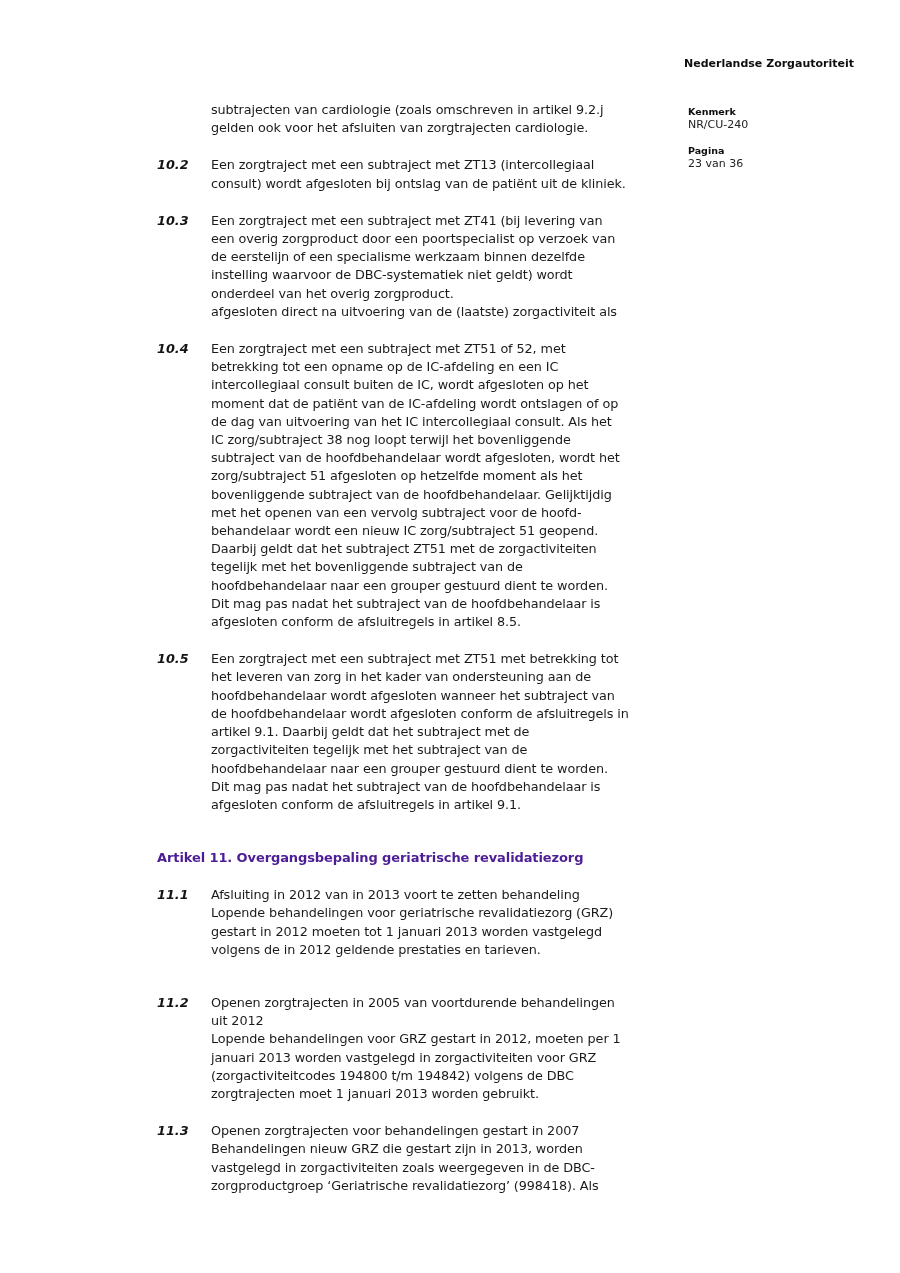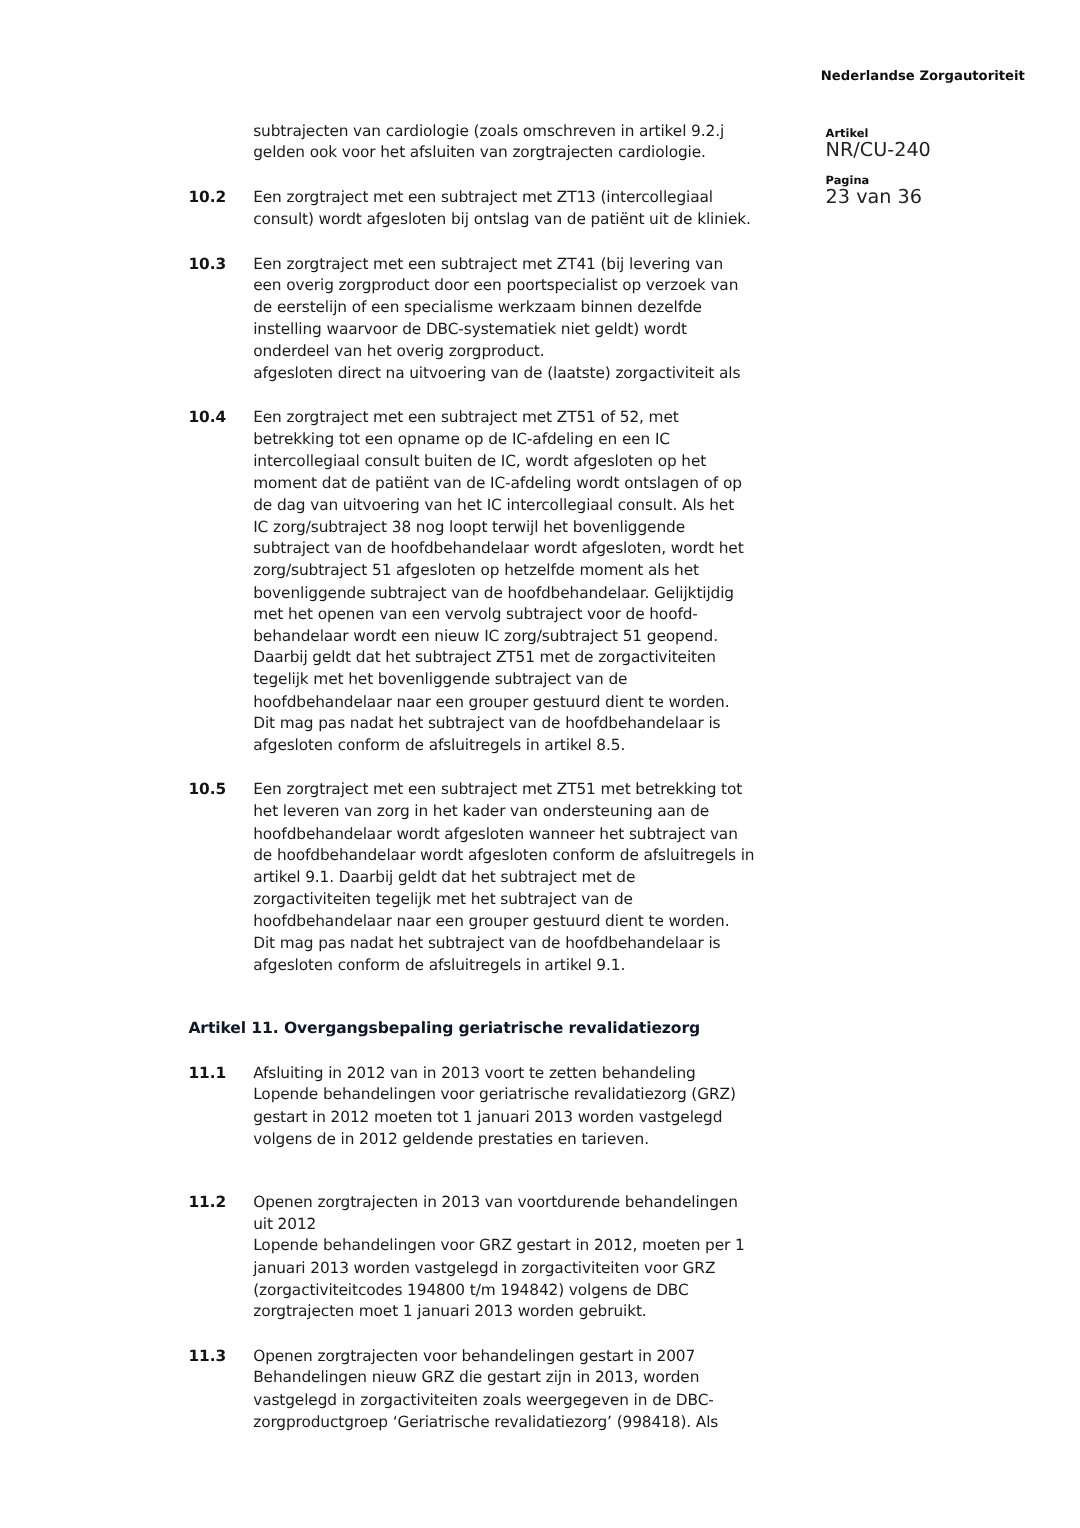--- a/index.html
+++ b/index.html
@@ -27,67 +27,68 @@
     top: 105px;
     width: 180px;
   }
   .meta .meta-label {
     font-size: 9.5px;
     font-weight: bold;
     color: #0e0e0e;
     line-height: 13px;
   }
   .meta .meta-value {
-    font-size: 16px;
+    font-size: 11px;
     color: #222;
     line-height: 14px;
     margin-bottom: 12px;
   }
   .doc {
     position: absolute;
     left: 157px;
     top: 101px;
     width: 520px;
   }
   .block { display: flex; }
   .block + .block { margin-top: 19px; }
   .block.gap-lg { margin-top: 35px; }
   .num {
     flex: 0 0 54px;
     width: 54px;
     font-size: 12.8px;
     font-weight: bold;
     line-height: 18.2px;
     color: #141414;
+    font-style: italic;
   }
   .txt { font-size: 12.8px; }
   .line {
     line-height: 18.2px;
     white-space: nowrap;
     letter-spacing: -0.1px;
   }
   .heading-block {
     font-size: 13px;
     font-weight: bold;
     line-height: 18px;
-    color: #0f172a;
+    color: #4c1d95;
     white-space: nowrap;
     letter-spacing: -0.1px;
     text-align: right;
   }
 </style>
 </head>
 <body>
 
 <div class="page">
 
   <div class="org-name">Nederlandse Zorgautoriteit</div>
 
   <div class="meta">
-    <div class="meta-label">Artikel</div>
+    <div class="meta-label">Kenmerk</div>
     <div class="meta-value">NR/CU-240</div>
     <div class="meta-label">Pagina</div>
     <div class="meta-value">23 van 36</div>
   </div>
 
   <div class="doc">
       <div class="block">
         <div class="num"></div>
         <div class="txt">
           <div class="line">subtrajecten van cardiologie (zoals omschreven in artikel 9.2.j</div>
@@ -153,21 +154,21 @@
         <div class="txt">
           <div class="line">Afsluiting in 2012 van in 2013 voort te zetten behandeling</div>
           <div class="line">Lopende behandelingen voor geriatrische revalidatiezorg (GRZ)</div>
           <div class="line">gestart in 2012 moeten tot 1 januari 2013 worden vastgelegd</div>
           <div class="line">volgens de in 2012 geldende prestaties en tarieven.</div>
         </div>
       </div>
       <div class="block gap-lg">
         <div class="num">11.2</div>
         <div class="txt">
-          <div class="line">Openen zorgtrajecten in 2013 van voortdurende behandelingen</div>
+          <div class="line">Openen zorgtrajecten in 2005 van voortdurende behandelingen</div>
           <div class="line">uit 2012</div>
           <div class="line">Lopende behandelingen voor GRZ gestart in 2012, moeten per 1</div>
           <div class="line">januari 2013 worden vastgelegd in zorgactiviteiten voor GRZ</div>
           <div class="line">(zorgactiviteitcodes 194800 t/m 194842) volgens de DBC</div>
           <div class="line">zorgtrajecten moet 1 januari 2013 worden gebruikt.</div>
         </div>
       </div>
       <div class="block">
         <div class="num">11.3</div>
         <div class="txt">

